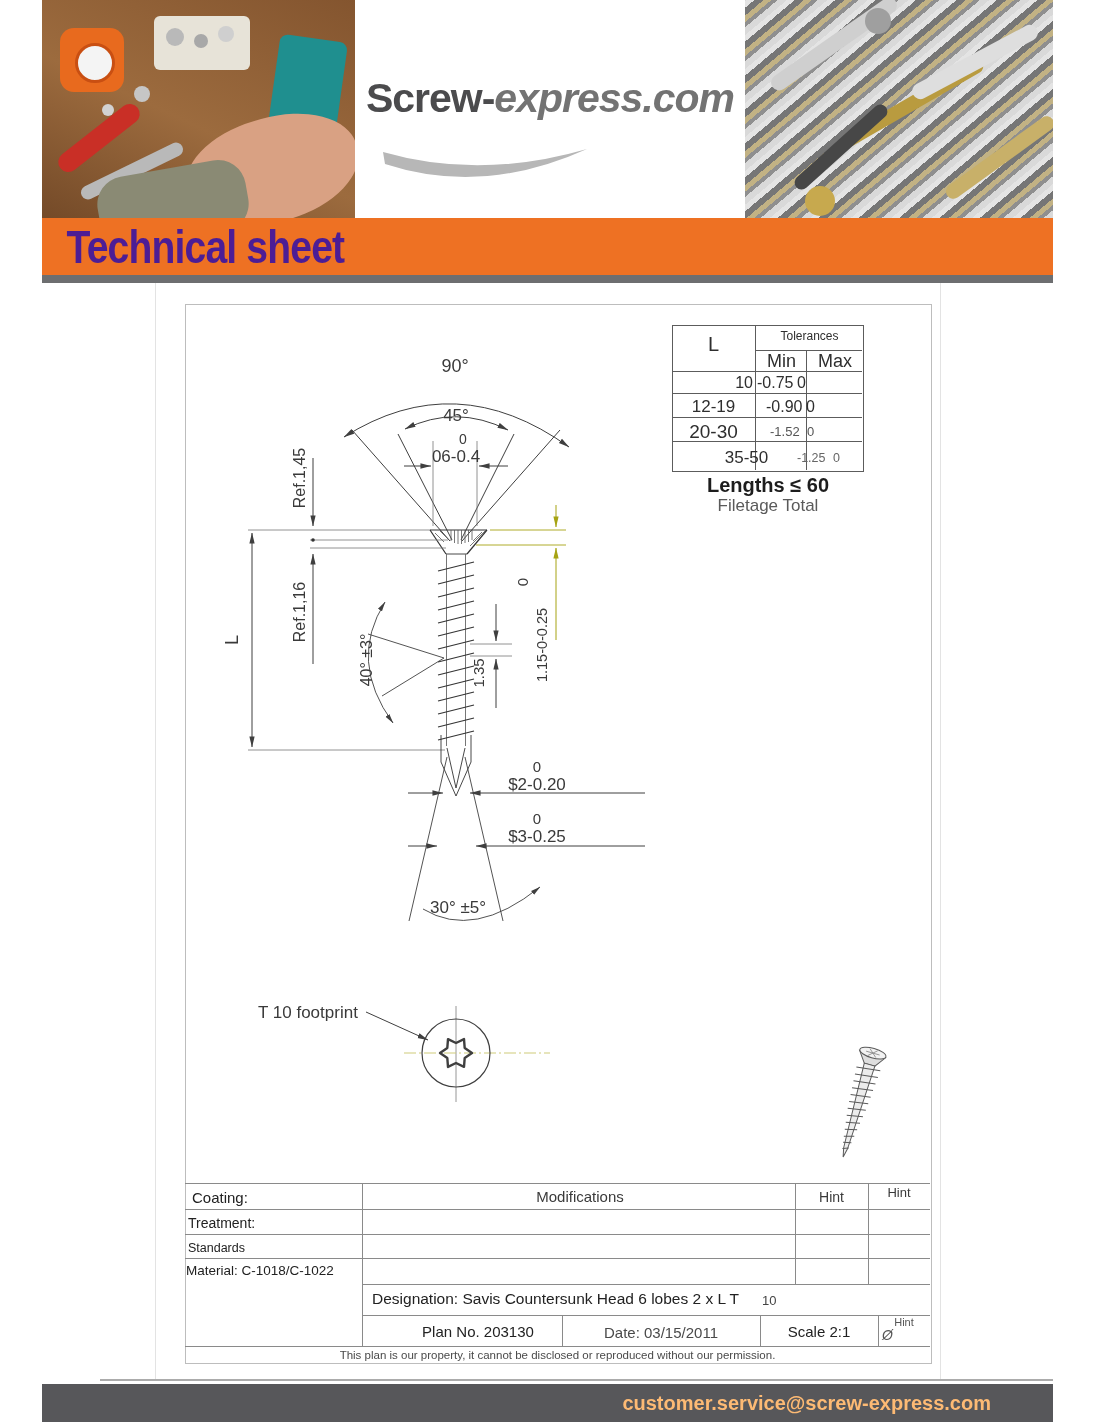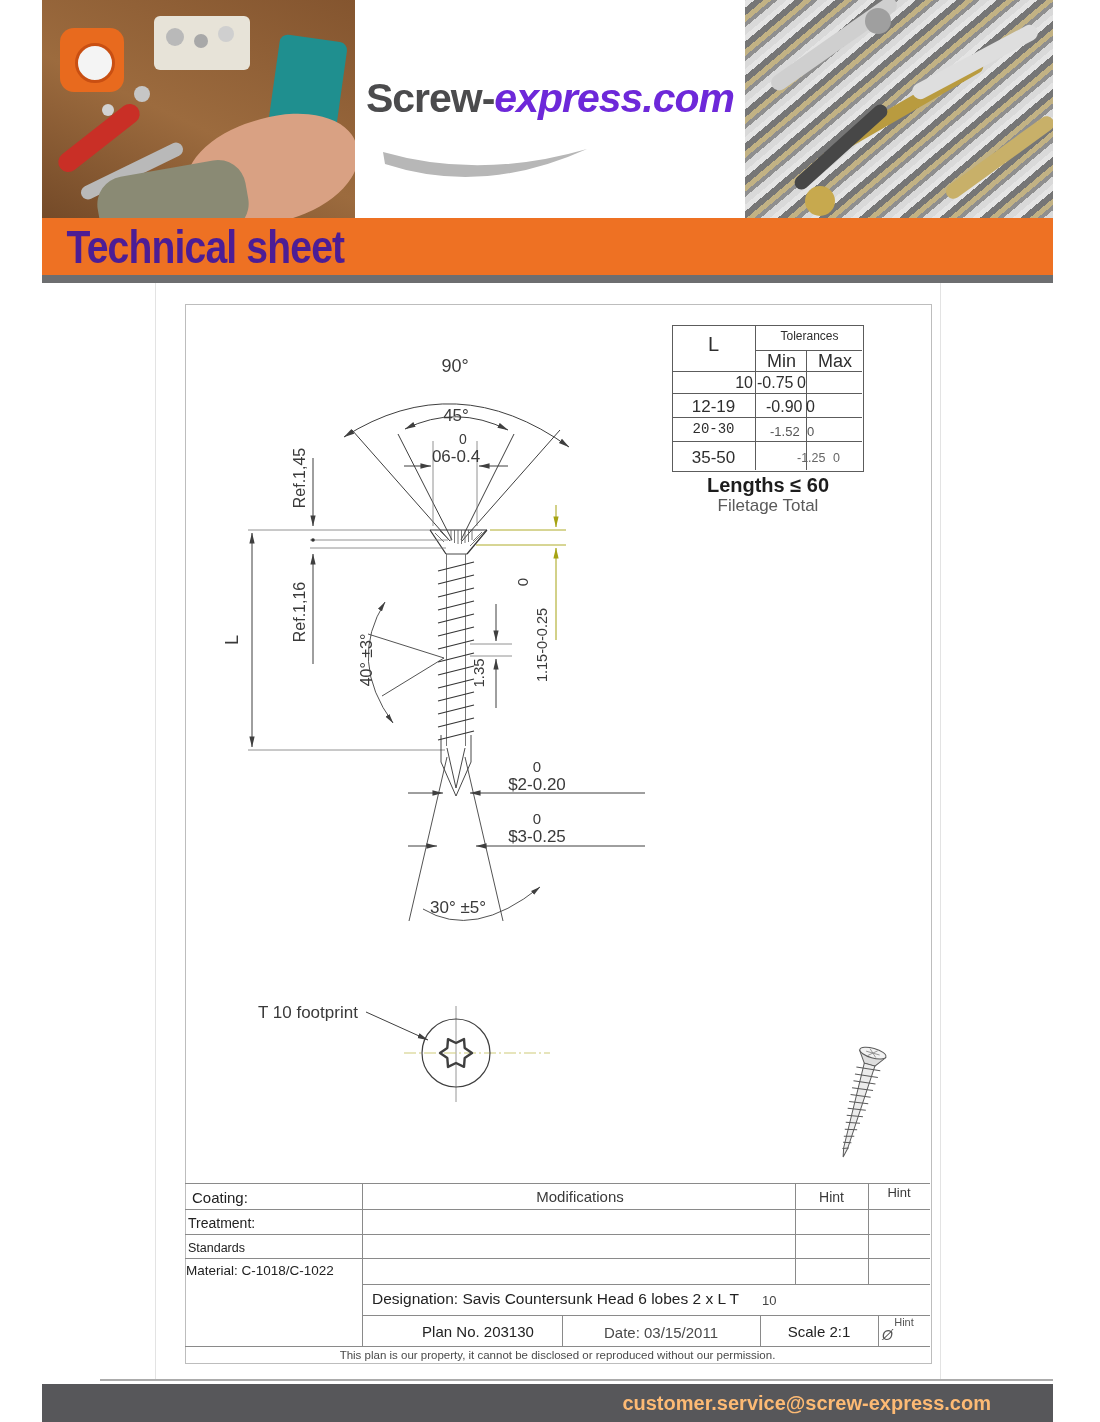--- a/index.html
+++ b/index.html
@@ -7,21 +7,21 @@
   .abs{position:absolute;}
   
   .photo{position:absolute;top:0;height:218px;overflow:hidden;}
   .photo-left{left:42px;width:313px;background:linear-gradient(25deg,#744a28,#9c6b3e 45%,#84552f);}
   .photo-right{left:745px;width:308px;
     background:repeating-linear-gradient(-40deg,#d9d9d9 0 6px,#8f8f8f 6px 10px,#c2b284 10px 15px,#767676 15px 21px,#e4e4e4 21px 26px);}
   .blob{position:absolute;}
   .logo-area{position:absolute;left:355px;top:0;width:390px;height:218px;background:#ffffff;}
   .logo-line{position:absolute;left:0;top:75px;width:390px;text-align:center;white-space:nowrap;}
   .logo-gray{font-size:41px;font-weight:700;color:#4b4b4d;letter-spacing:-1px;}
-  .logo-orange{font-size:41px;font-weight:700;font-style:italic;color:#6d28d9;letter-spacing:-1px;margin-top:8px;}
+  .logo-orange{font-size:41px;font-weight:700;font-style:italic;color:#737373;letter-spacing:-1px;margin-top:8px;}
   
   .banner{position:absolute;left:42px;top:218px;width:1011px;height:57px;background:#ee7123;color:#4c1d95;
     display:flex;align-items:center;justify-content:flex-start;}
   .banner span{font-size:46px;font-weight:700;letter-spacing:-1px;transform:scaleX(.85);}
   .gray-strip{position:absolute;left:42px;top:275px;width:1011px;height:8px;background:#6d6e70;}
   
   .pg-edge{position:absolute;width:1px;background:#e3e3e3;top:283px;height:1097px;}
   .draw-frame{position:absolute;left:185px;top:304px;width:745px;height:1058px;border:1px solid #bdbdbd;}
   
   .tline{position:absolute;background:#5c5c5c;}
@@ -98,25 +98,25 @@
   <span class="ttxt" style="left:808px;top:351px;width:54px;text-align:center;font-size:18px;">Max</span>
 
   <span class="ttxt" style="left:728px;top:374px;width:25px;text-align:right;font-size:16px;">10</span>
   <span class="ttxt" style="left:757px;top:374px;font-size:16px;">-0.75</span>
   <span class="ttxt" style="left:797px;top:374px;font-size:16px;">0</span>
 
   <span class="ttxt" style="left:672px;top:397px;width:83px;text-align:center;font-size:17px;">12-19</span>
   <span class="ttxt" style="left:766px;top:398px;font-size:16px;">-0.90</span>
   <span class="ttxt" style="left:806px;top:398px;font-size:16px;">0</span>
 
-  <span class="ttxt" style="left:672px;top:421px;width:83px;text-align:center;font-size:14px;font-family:Liberation Mono, monospace;">20-30</span>
+  <span class="ttxt" style="left:672px;top:421px;width:83px;text-align:center;font-size:19px;">20-30</span>
   <span class="ttxt" style="left:770px;top:424px;font-size:13px;color:#555;">-1.52</span>
   <span class="ttxt" style="left:807px;top:424px;font-size:13px;color:#555;">0</span>
 
-  <span class="ttxt" style="left:672px;top:448px;width:83px;text-align:center;font-size:17px;">35-50</span>
+  <span class="ttxt" style="left:672px;top:448px;width:83px;text-align:center;font-size:17px;padding-left:33px;">35-50</span>
   <span class="ttxt" style="left:797px;top:451px;font-size:12.5px;color:#666;">-1.25</span>
   <span class="ttxt" style="left:833px;top:451px;font-size:12.5px;color:#666;">0</span>
 </div>
 
 <span class="abs" style="left:668px;top:474px;width:200px;text-align:center;font-size:20px;font-weight:600;color:#1d1d1d;">Lengths ≤ 60</span>
 <span class="abs" style="left:668px;top:496px;width:200px;text-align:center;font-size:17px;color:#5a5a5a;">Filetage Total</span>
 
 <svg class="abs" style="left:185px;top:304px;" width="745" height="879" viewBox="185 304 745 879">
   <defs>
     <marker id="ma" viewBox="0 0 10 6" refX="9.6" refY="3" markerWidth="11" markerHeight="6.6" orient="auto-start-reverse">

